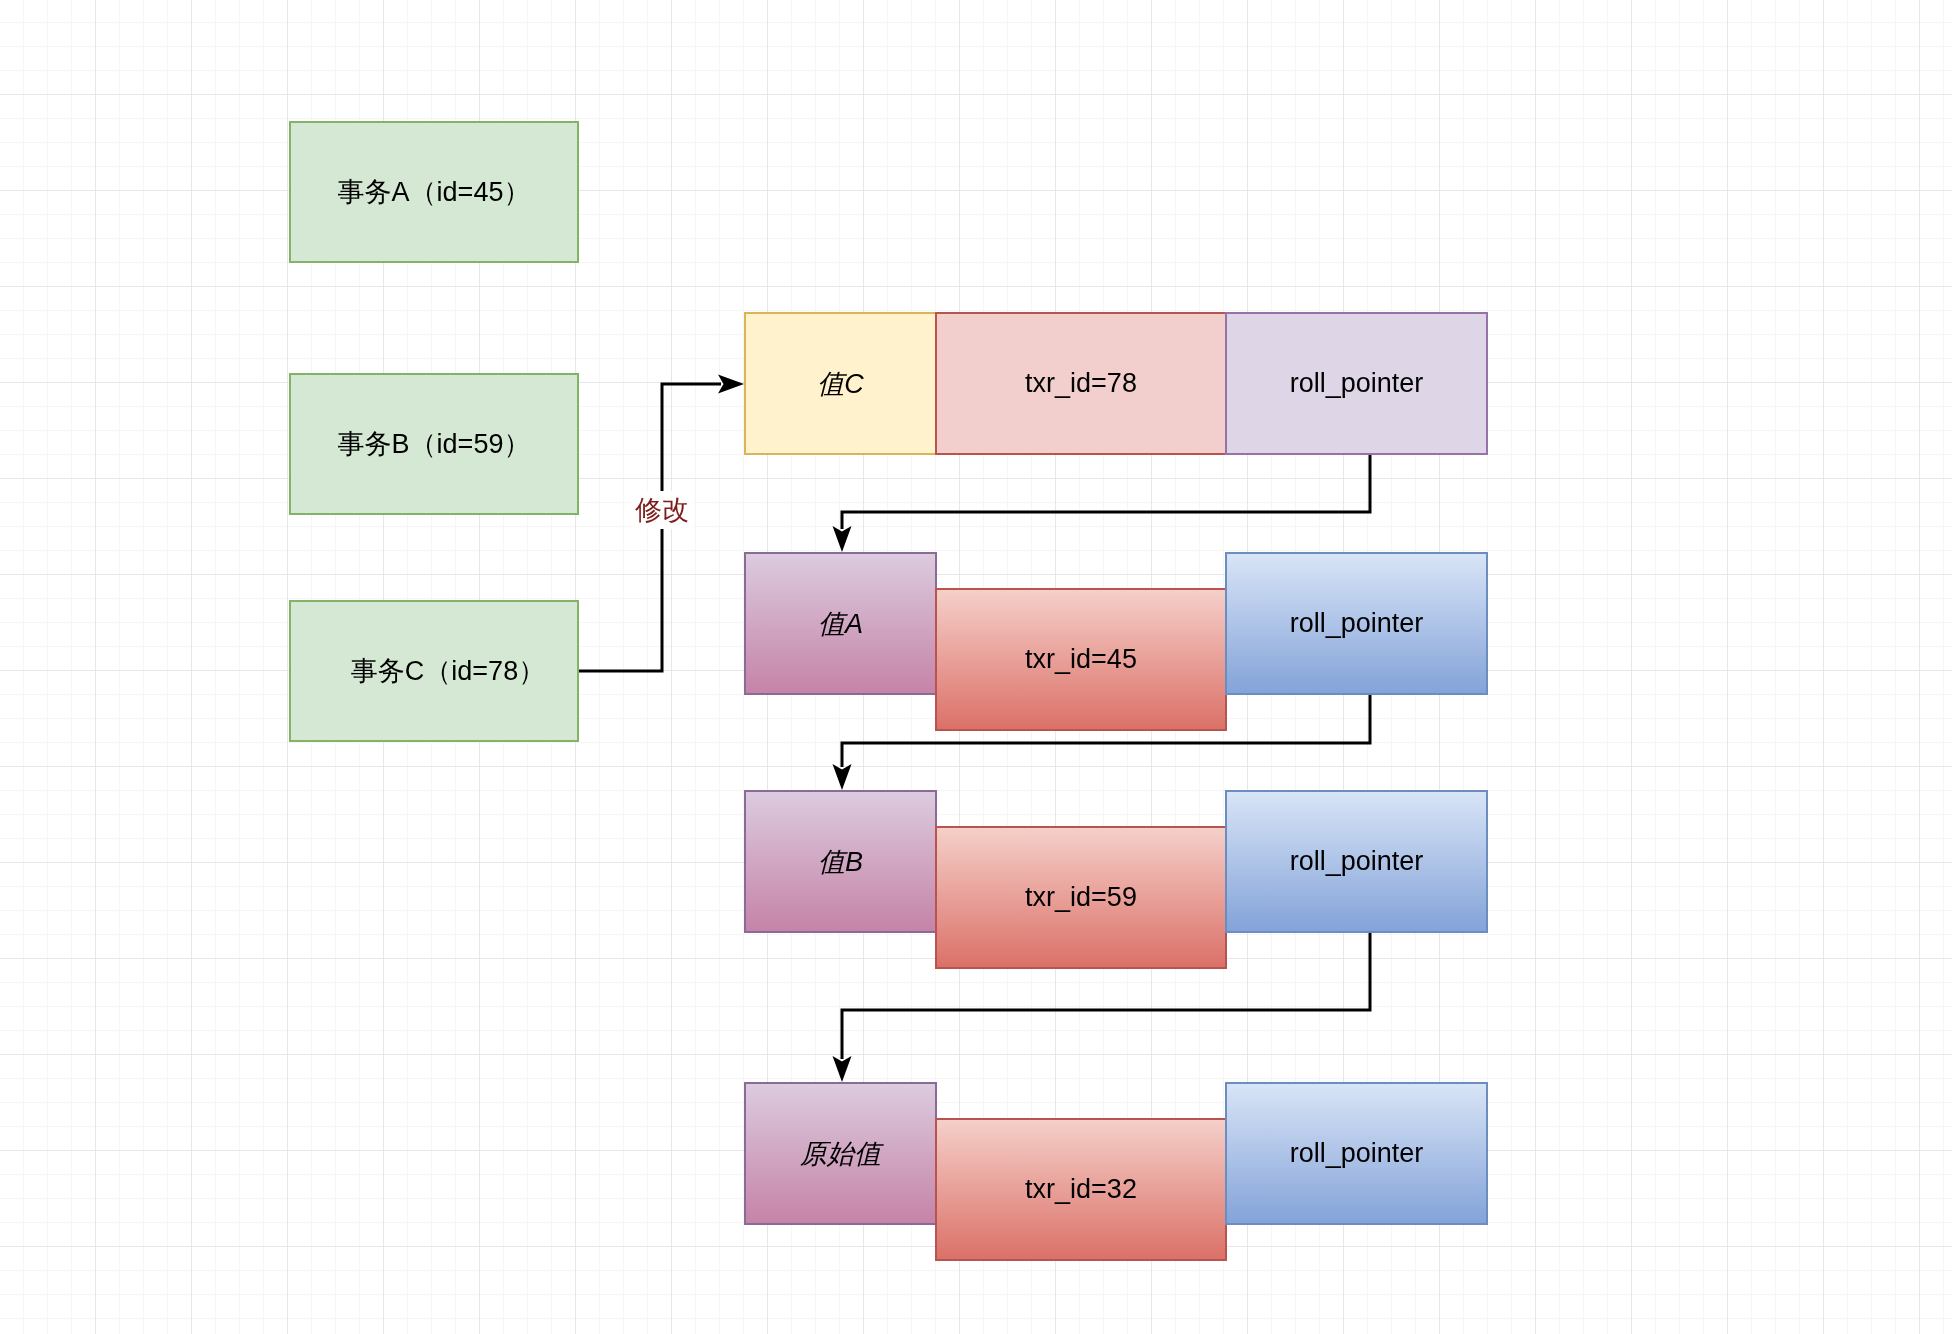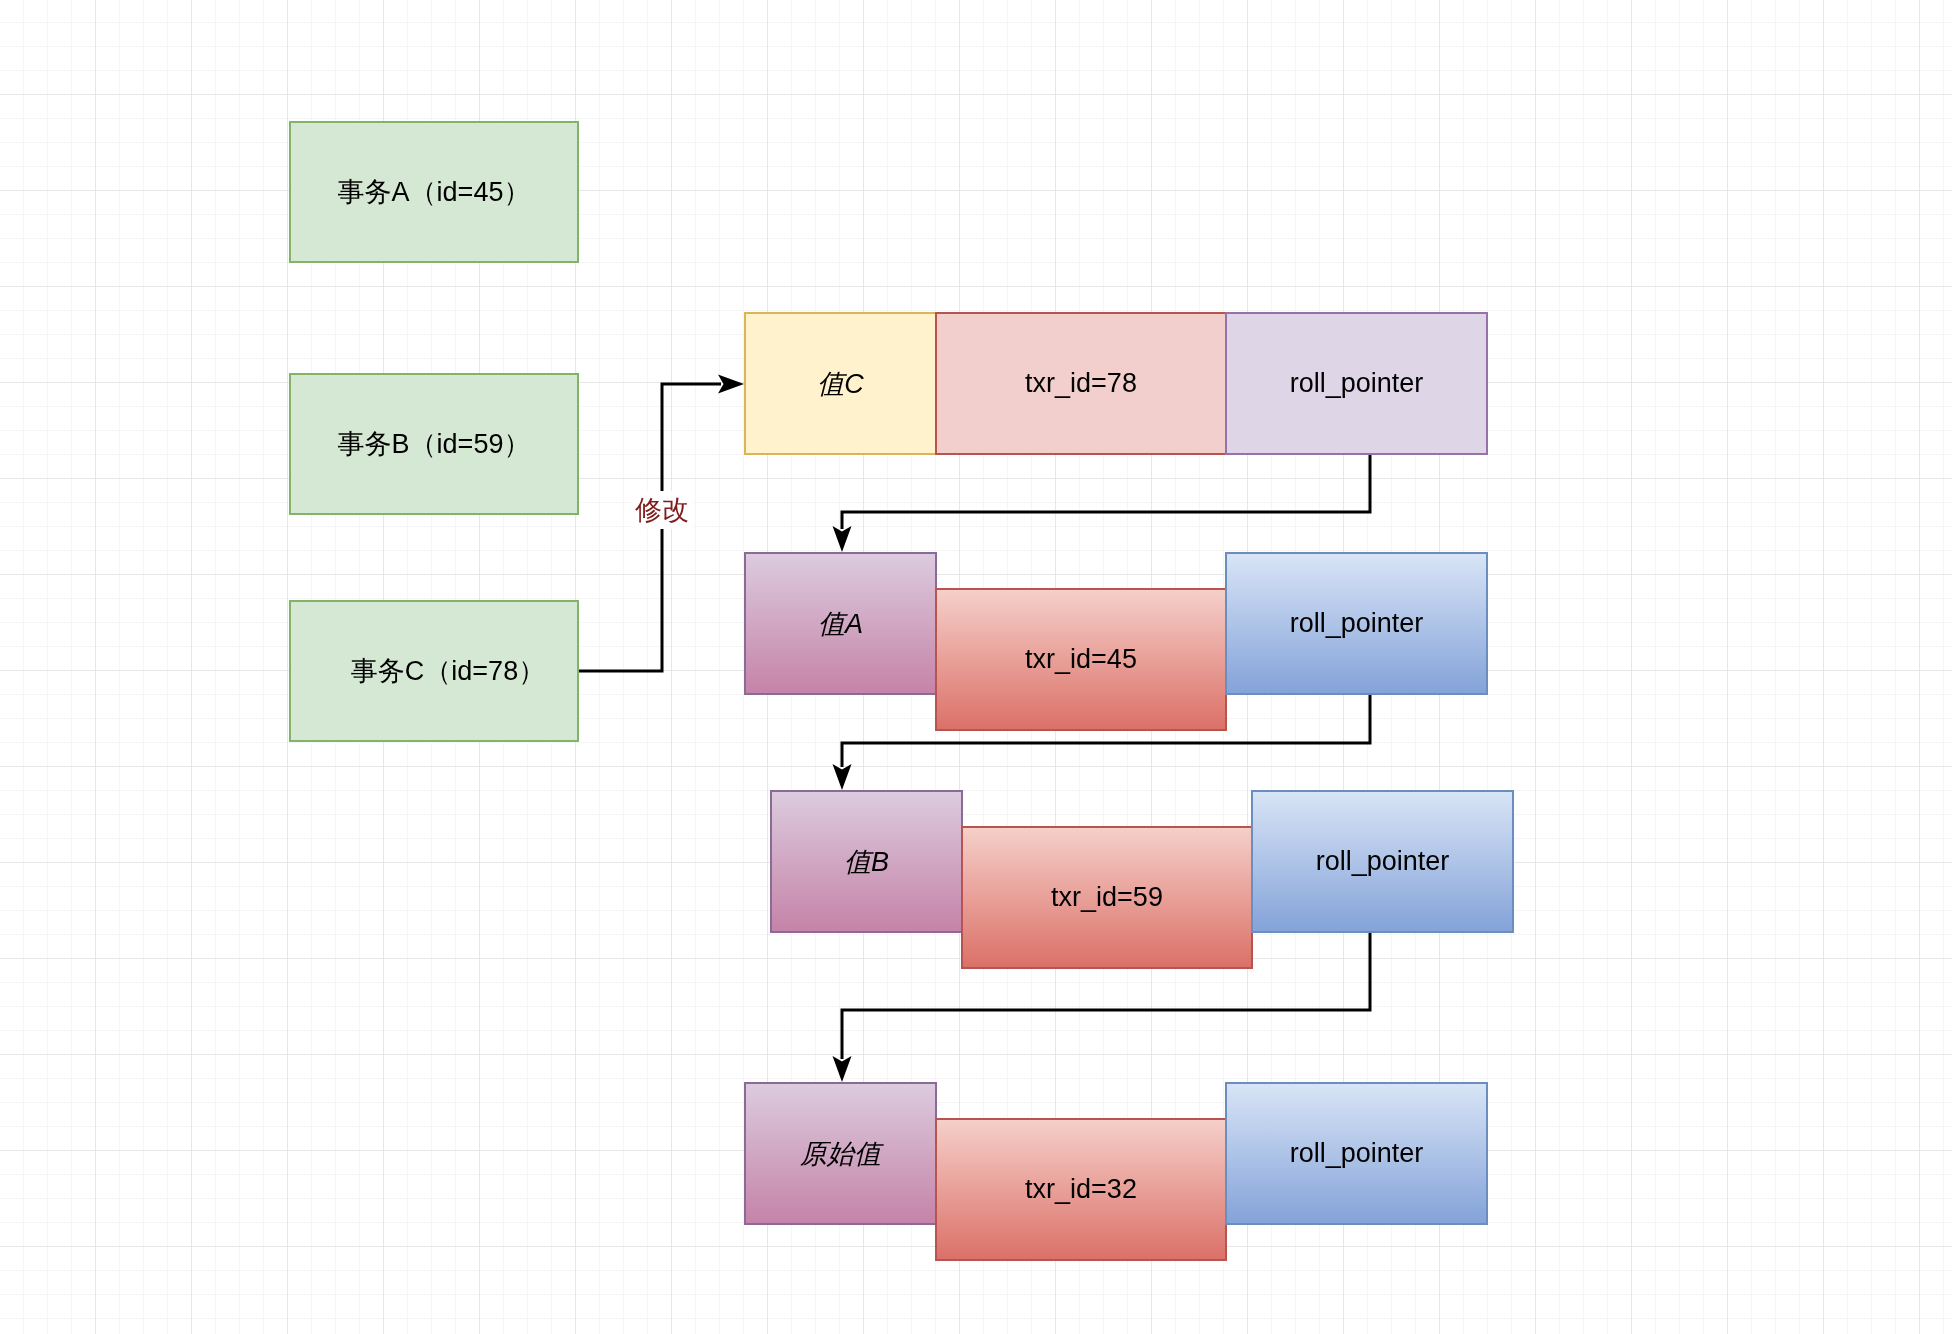--- a/index.html
+++ b/index.html
@@ -35,21 +35,21 @@
   }
   .tx-a{top:121px;}
   .tx-b{top:373px;}
   .tx-c{top:600px;padding-left:28px;}
   .vrow{
     position:absolute;left:744px;width:770px;height:143px;
     display:flex;flex-direction:row;
   }
   .r1{top:312px;}
   .r2{top:552px;}
-  .r3{top:790px;justify-content:flex-end;}
+  .r3{top:790px;}
   .r4{top:1082px;}
   .cell{
     box-sizing:border-box;height:100%;
     display:flex;align-items:center;justify-content:center;
     font-size:27px;color:#000;
   }
   .cell.c2,.cell.c3{margin-left:-2px;}
   .c1{width:193px;font-style:italic;}
   .c2{width:292px;}
   .c3{width:263px;}

